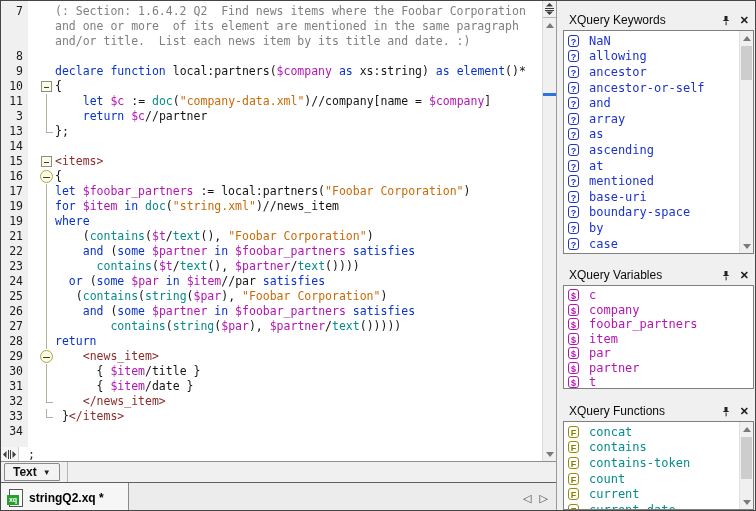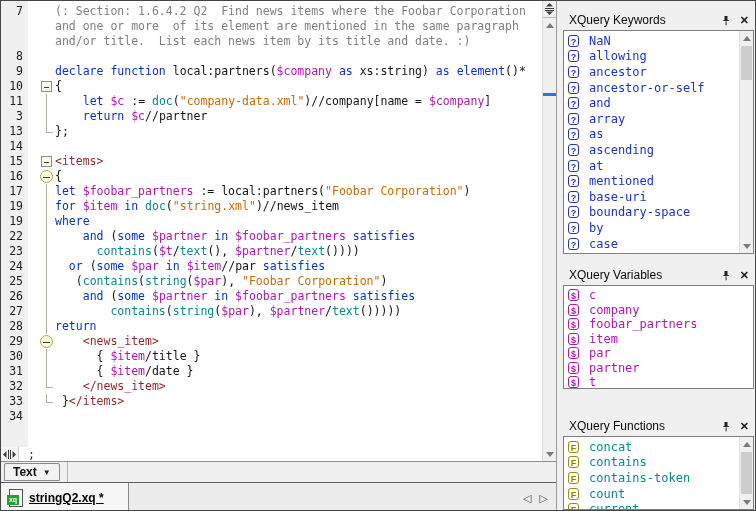--- a/index.html
+++ b/index.html
@@ -43,21 +43,21 @@
   .viewtab-row{height:20px;flex:none;background:#f0f0f0;border-top:1px solid #8e8e8e;display:flex;align-items:center;position:relative;}
   .view-tab{margin-left:3px;height:16px;display:flex;align-items:center;gap:6px;padding:0 8px;
             background:#f3f3f3;border:1px solid #8a8a8a;border-radius:2px 2px 0 0;
             font-size:12px;font-weight:bold;color:#111;}
   .view-caret{font-size:8px;color:#222;}
   .vt-divider{position:absolute;left:66px;top:0;bottom:0;width:1px;background:#b5b5b5;}
 
   
   .filetab-row{height:29px;flex:none;background:#ececec;border-top:1px solid #5f5f5f;position:relative;display:flex;}
   .file-tab{display:flex;align-items:center;gap:6px;padding:0 24px 0 6px;height:100%;
-            background:#f6f6f6;border-right:1px solid #8a8a8a;font-size:12px;font-weight:bold;color:#000;text-decoration:underline;}
+            background:#f6f6f6;border-right:1px solid #8a8a8a;font-size:12px;font-weight:bold;color:#000;}
   .doc-icon{position:relative;width:16px;height:17px;flex:none;}
   .doc-body{position:absolute;left:2px;top:0;width:12px;height:16px;background:#fff;border:1px solid #555;}
   .doc-badge{position:absolute;left:0;bottom:1px;width:12px;height:10px;background:#23a12c;color:#fff;
              font:bold 7px/10px "Liberation Sans",sans-serif;text-align:center;}
   .nav-arrows{position:absolute;right:8px;bottom:7px;font-size:11px;color:#3f3f3f;display:flex;gap:8px;}
 
   
   .vsplitter{width:7px;flex:none;background:#f0f0f0;border-left:1px solid #9a9a9a;box-sizing:border-box;}
 
   
@@ -77,21 +77,21 @@
   .picon-functions{border:1px solid #9a8c08;color:#8a7d07;}
   .plabel{margin-left:10px;font:12px/14px "DejaVu Sans Mono",monospace;}
   .plabel-keywords{color:#1d33cc;} .plabel-variables{color:#b116b1;} .plabel-functions{color:#078b8b;}
   .plist-scroll{position:absolute;top:0;right:0;bottom:0;width:14px;background:#f0f0f0;border-left:1px solid #e0e0e0;box-sizing:border-box;}
   .plist-scroll .sb-btn{position:absolute;left:0;right:0;}
   .plist-scroll .sb-up{top:0;} .plist-scroll .sb-dn{bottom:0;}
   .plist-thumb{position:absolute;left:1px;right:1px;background:#cdcdcd;}
   .gap3{height:3px;flex:none;} .gap4{height:4px;flex:none;}
   .panel-keywords .panel-list{height:224px;flex:none;}
   .panel-variables .panel-list{height:104px;flex:none;}
-  .panel-functions{flex:1;margin-top:15px;}
+  .panel-functions{flex:1;}
 </style>
 </head>
 <body>
 
 <div class="app">
   <div class="main">
 
     <div class="editor-col">
       <div class="editor">
         <div class="code-area" id="code-rows">
@@ -186,20 +186,27 @@
                 <i class="fm-bar"></i>
               </span>
               <pre class="cl"><span class="tk-kw">for</span><span class="tk-pl"> </span><span class="tk-var">$item</span><span class="tk-pl"> </span><span class="tk-kw">in</span><span class="tk-pl"> </span><span class="tk-fn">doc</span><span class="tk-pl">(</span><span class="tk-str">"string.xml"</span><span class="tk-pl">)//news_item</span></pre>
             </div>
             <div class="crow">
               <span class="ln">19</span>
               <span class="fold">
                 <i class="fm-bar"></i>
               </span>
               <pre class="cl"><span class="tk-kw">where</span></pre>
+            </div>
+            <div class="crow">
+              <span class="ln">21</span>
+              <span class="fold">
+                <i class="fm-bar"></i>
+              </span>
+              <pre class="cl"><span class="tk-pl">    (</span><span class="tk-fn">contains</span><span class="tk-pl">(</span><span class="tk-var">$t</span><span class="tk-pl">/</span><span class="tk-fn">text</span><span class="tk-pl">(), </span><span class="tk-str">"Foobar Corporation"</span><span class="tk-pl">)</span></pre>
             </div>
             <div class="crow">
               <span class="ln">22</span>
               <span class="fold">
                 <i class="fm-bar"></i>
               </span>
               <pre class="cl"><span class="tk-pl">    </span><span class="tk-kw">and</span><span class="tk-pl"> (</span><span class="tk-kw">some</span><span class="tk-pl"> </span><span class="tk-var">$partner</span><span class="tk-pl"> </span><span class="tk-kw">in</span><span class="tk-pl"> </span><span class="tk-var">$foobar_partners</span><span class="tk-pl"> </span><span class="tk-kw">satisfies</span></pre>
             </div>
             <div class="crow">
               <span class="ln">23</span>

